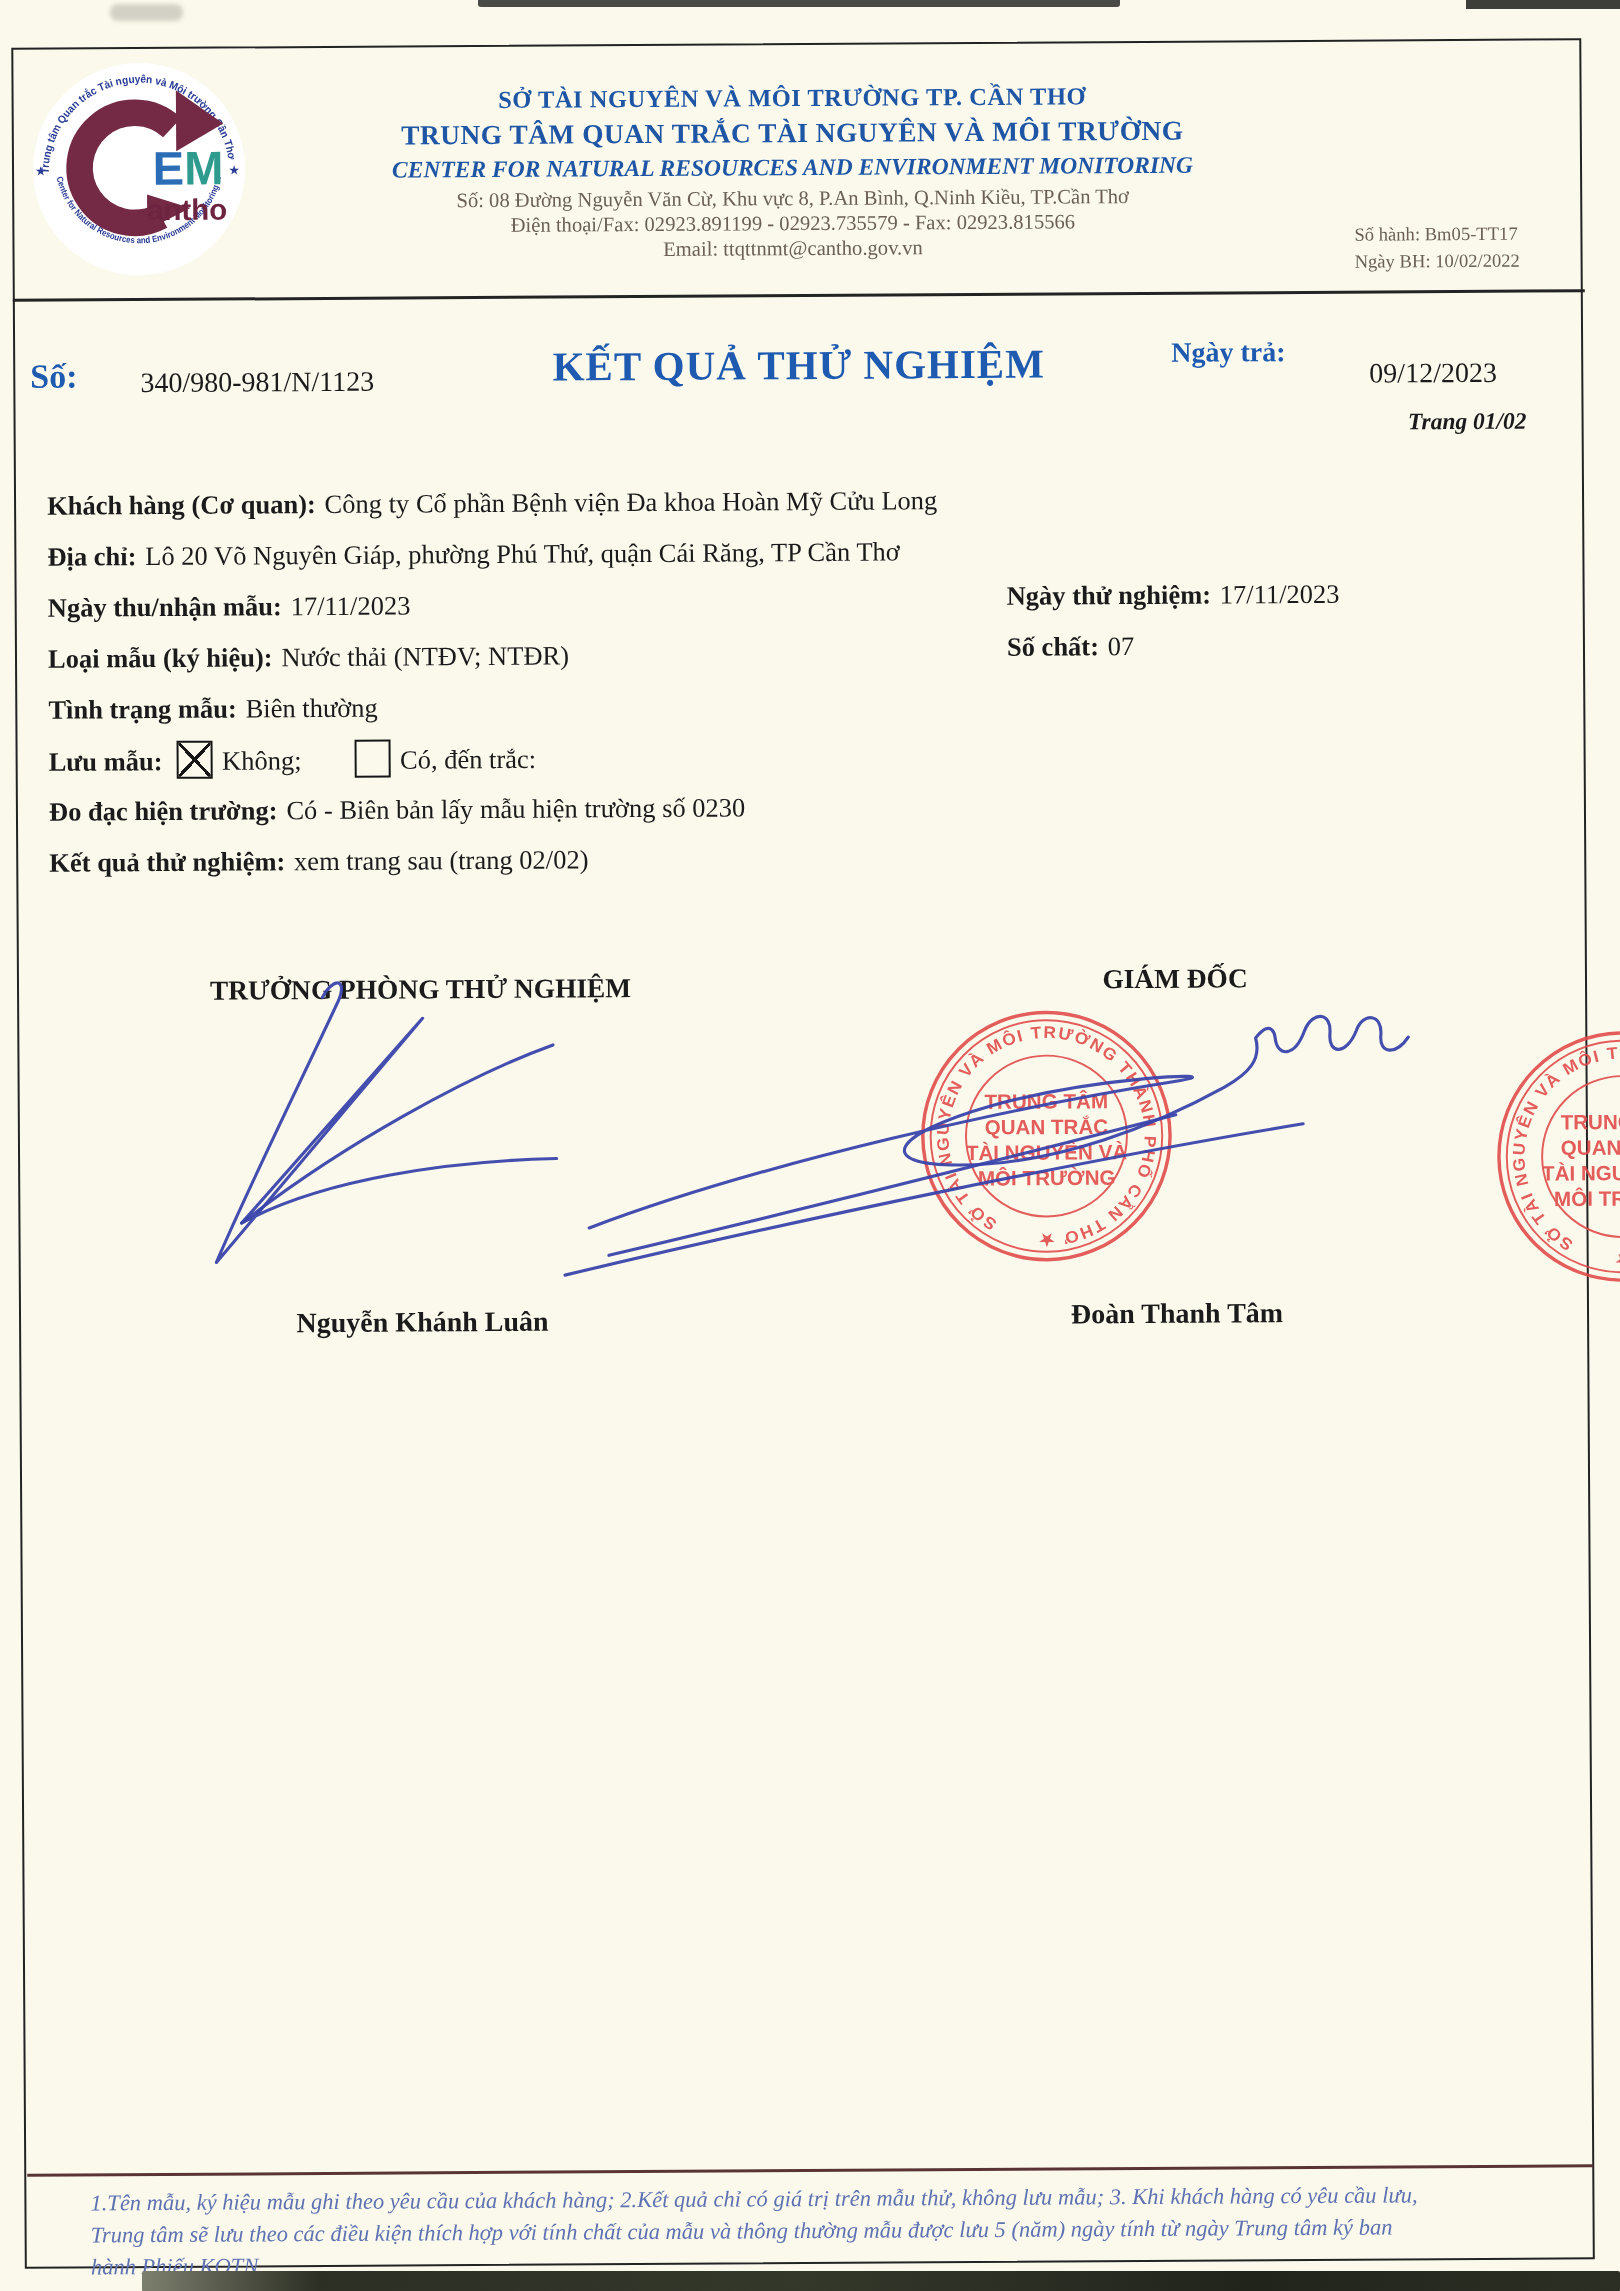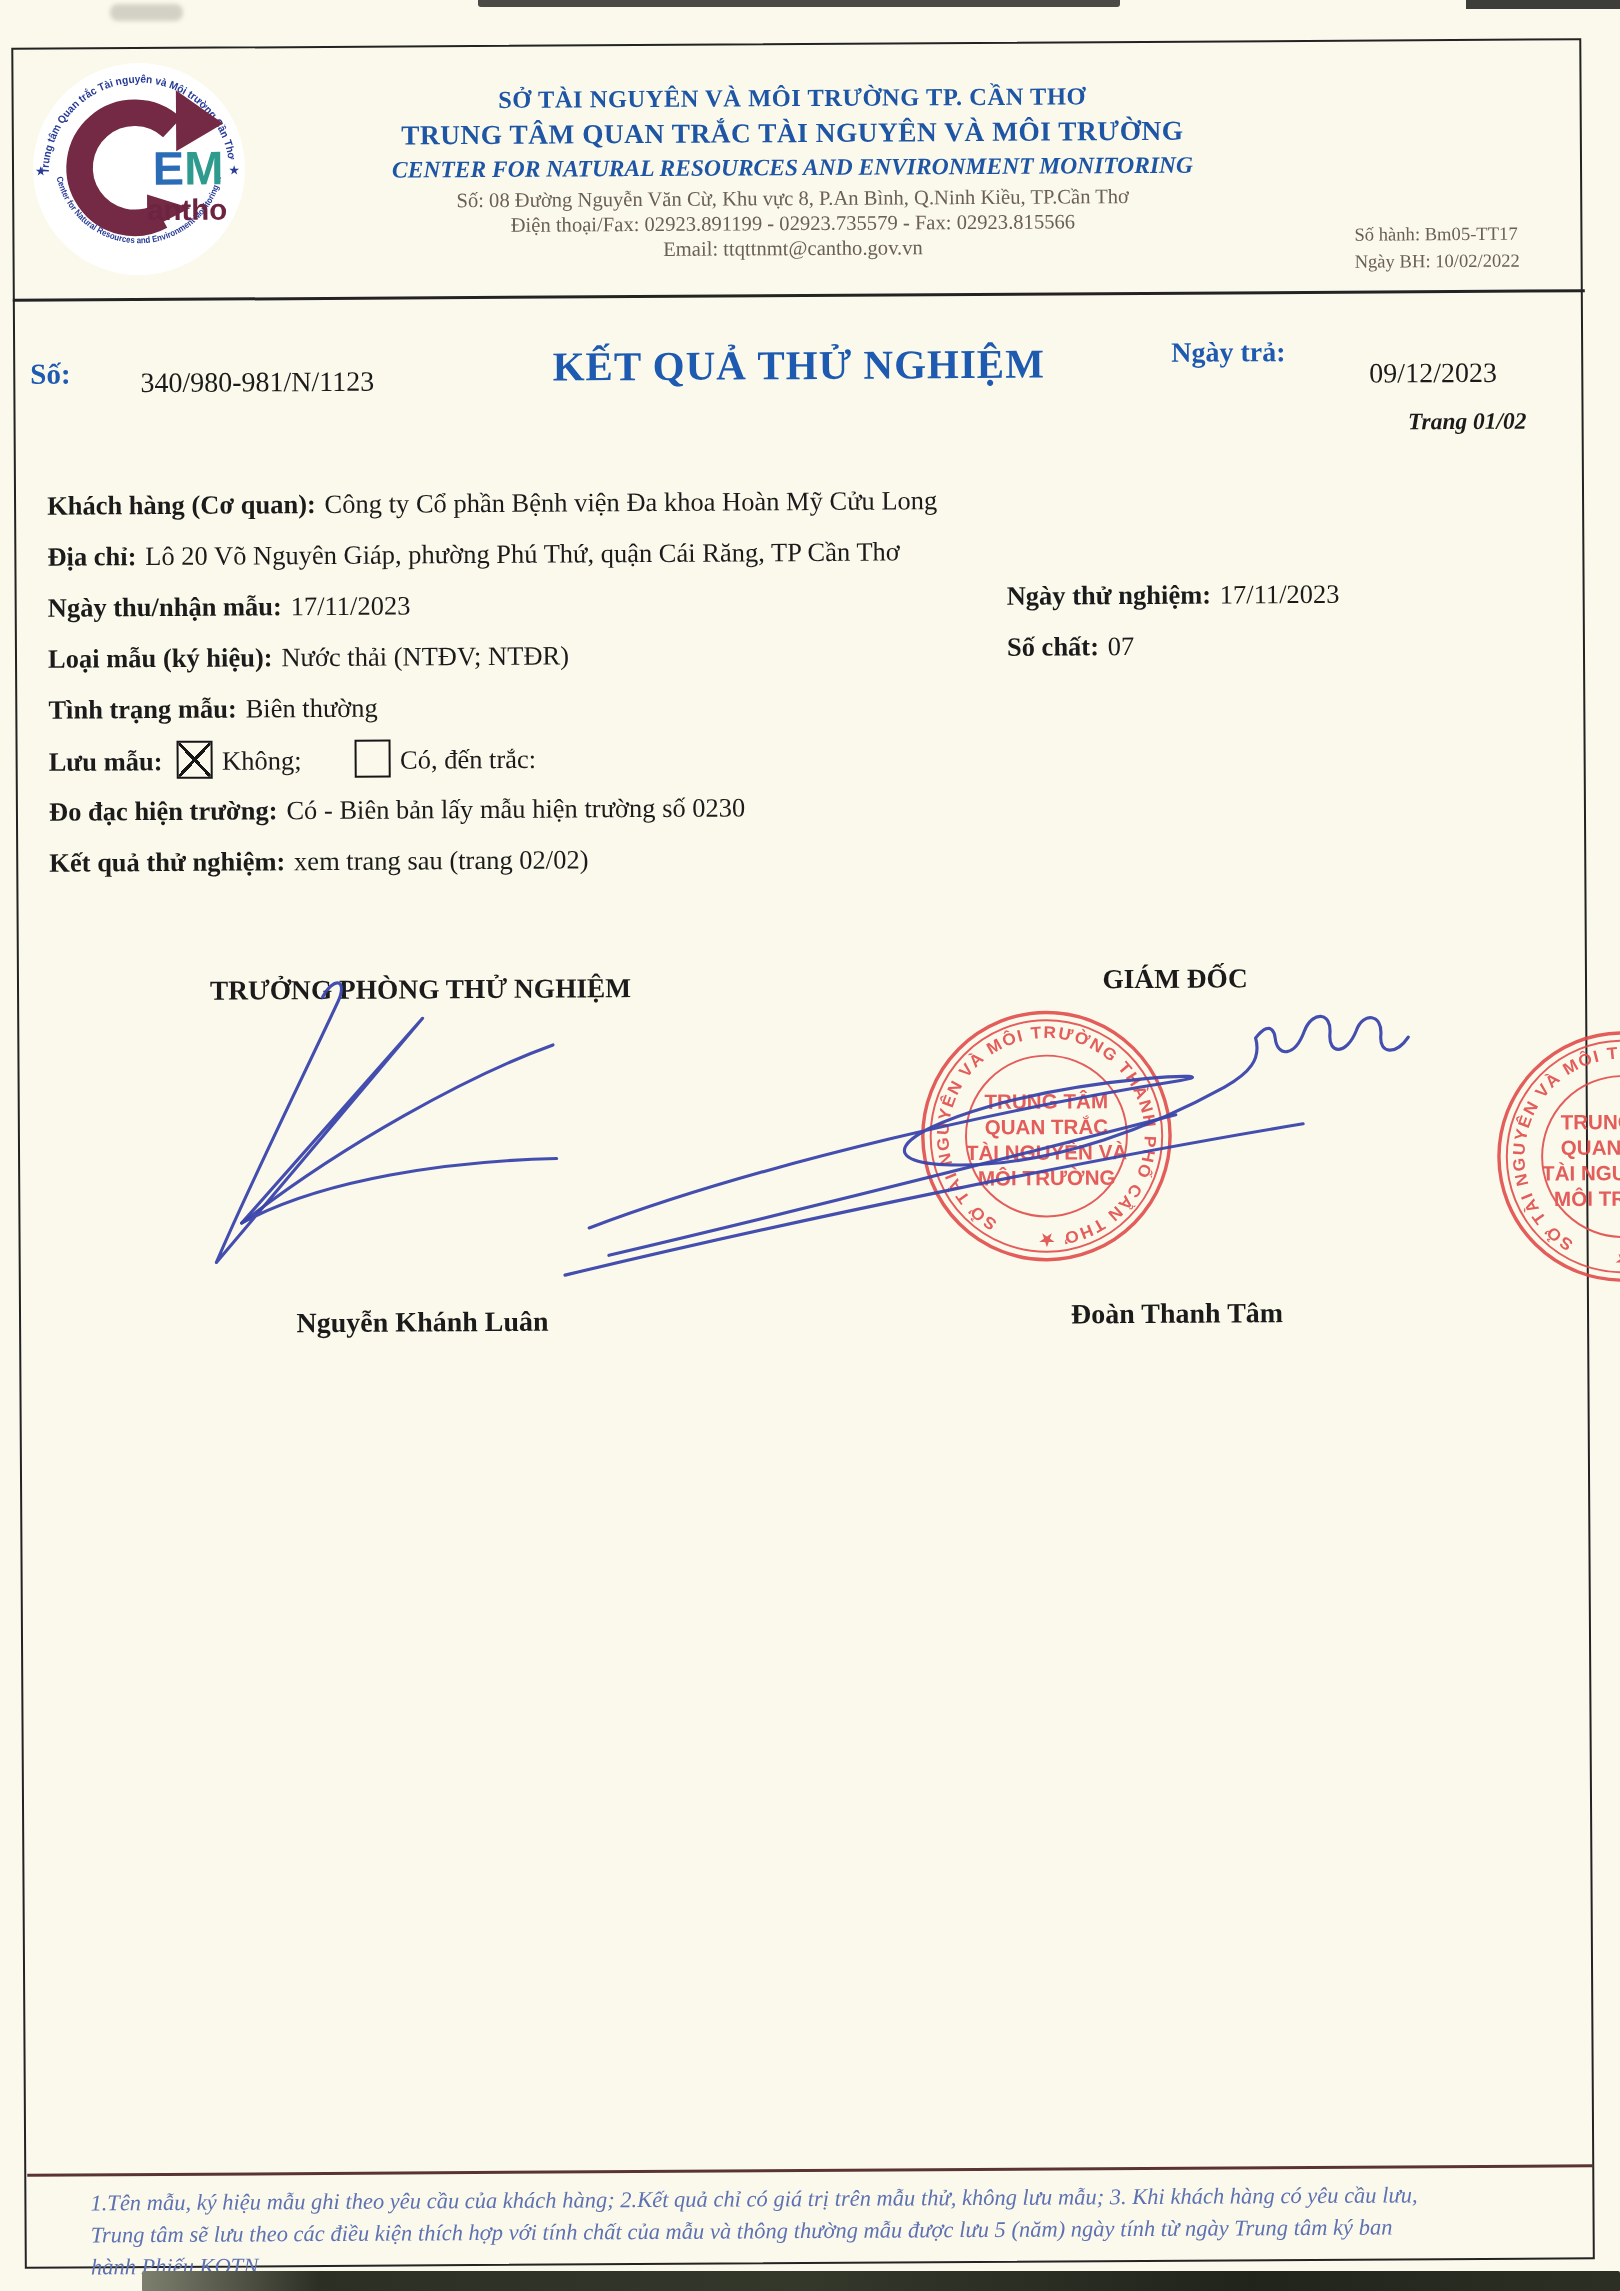--- a/index.html
+++ b/index.html
@@ -24,21 +24,21 @@
   
   .org-block{left:274px;top:84px;width:1049px;text-align:center;color:#1e56a5;}
   .org-l1{font-size:24.5px;font-weight:bold;letter-spacing:0.5px;}
   .org-l2{font-size:27.4px;font-weight:bold;margin-top:5.9px;letter-spacing:0.5px;}
   .org-l3{font-size:23.5px;font-weight:bold;font-style:italic;margin-top:4.9px;}
   .org-contact{font-size:20.6px;color:#6a6055;margin-top:5.9px;font-weight:normal;}
   .form-code{left:1360px;top:225px;width:221px;font-size:18.6px;color:#6a6055;line-height:26.5px;}
 
   
   .blue-b{color:#1d5ab0;font-weight:bold;}
-  .so-label{left:35px;top:353px;font-size:29px;}
+  .so-label{left:35px;top:353px;font-size:34px;}
   .so-value{left:145px;top:363px;font-size:28px;}
   .doc-title{left:470px;top:341px;width:667px;text-align:center;font-size:41px;letter-spacing:1px;}
   .ngaytra-label{left:1176px;top:339px;font-size:28px;}
   .ngaytra-value{left:1374px;top:361px;font-size:28px;}
   .page-note{left:1274px;top:412px;width:257px;text-align:right;font-size:23.5px;font-weight:bold;font-style:italic;}
 
   
   .frow{position:absolute;left:51px;font-size:26.5px;white-space:nowrap;line-height:35px;}
   .frow .lbl{font-weight:bold;}
   .frow .val{margin-left:8.8px;}

